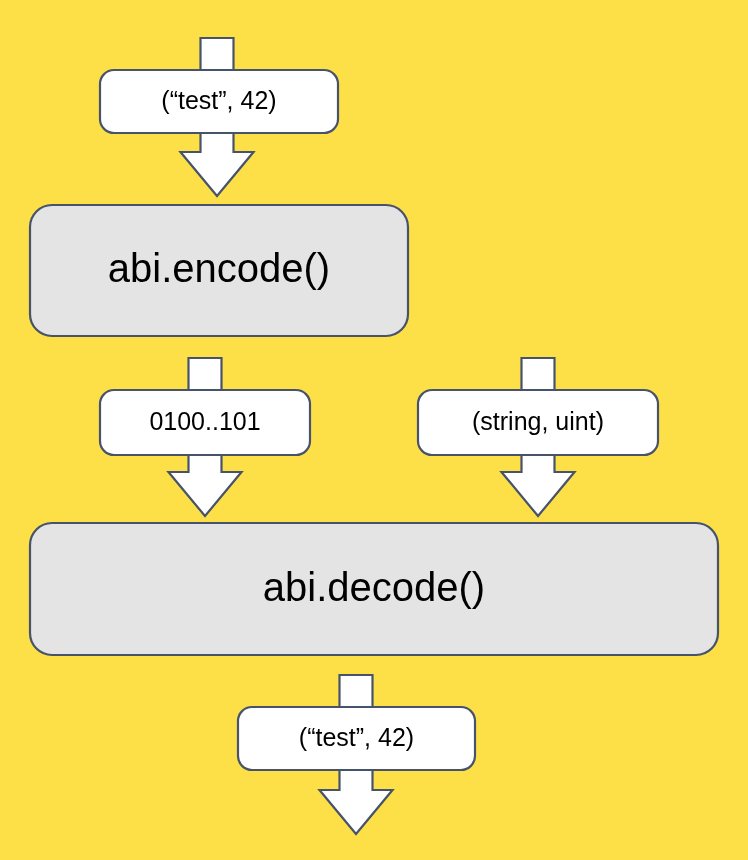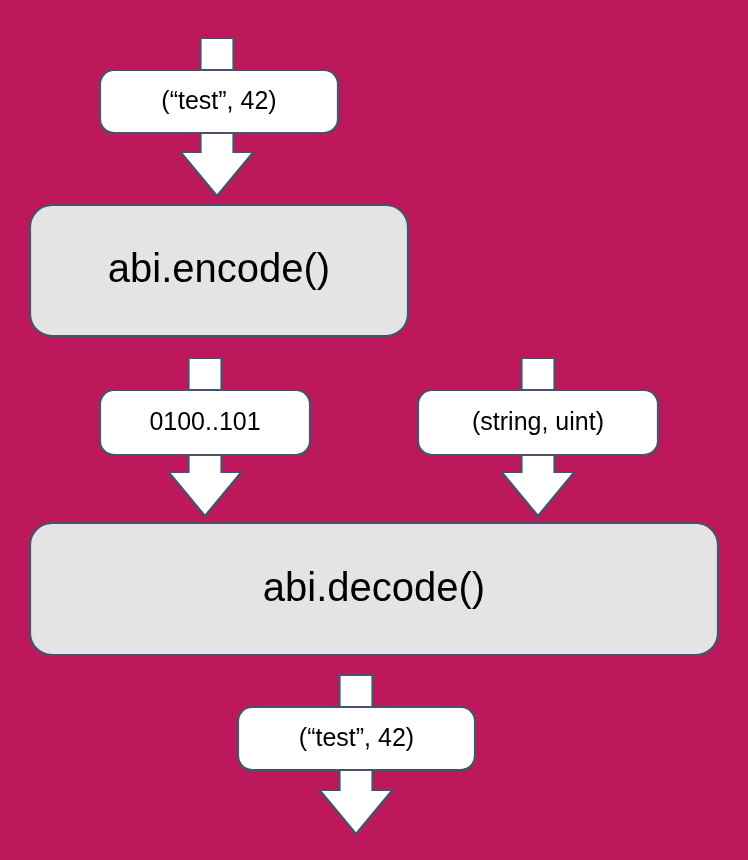--- a/index.html
+++ b/index.html
@@ -7,21 +7,21 @@
     padding: 0;
     background: #ffffff;
   }
   body {
     font-family: "Liberation Sans", sans-serif;
   }
   #canvas {
     position: relative;
     width: 748px;
     height: 860px;
-    background: #be185d;
+    background: #fde047;
     overflow: hidden;
   }
   #canvas svg.diagram {
     position: absolute;
     left: 0;
     top: 0;
     width: 748px;
     height: 860px;
   }
   .node-shape {

